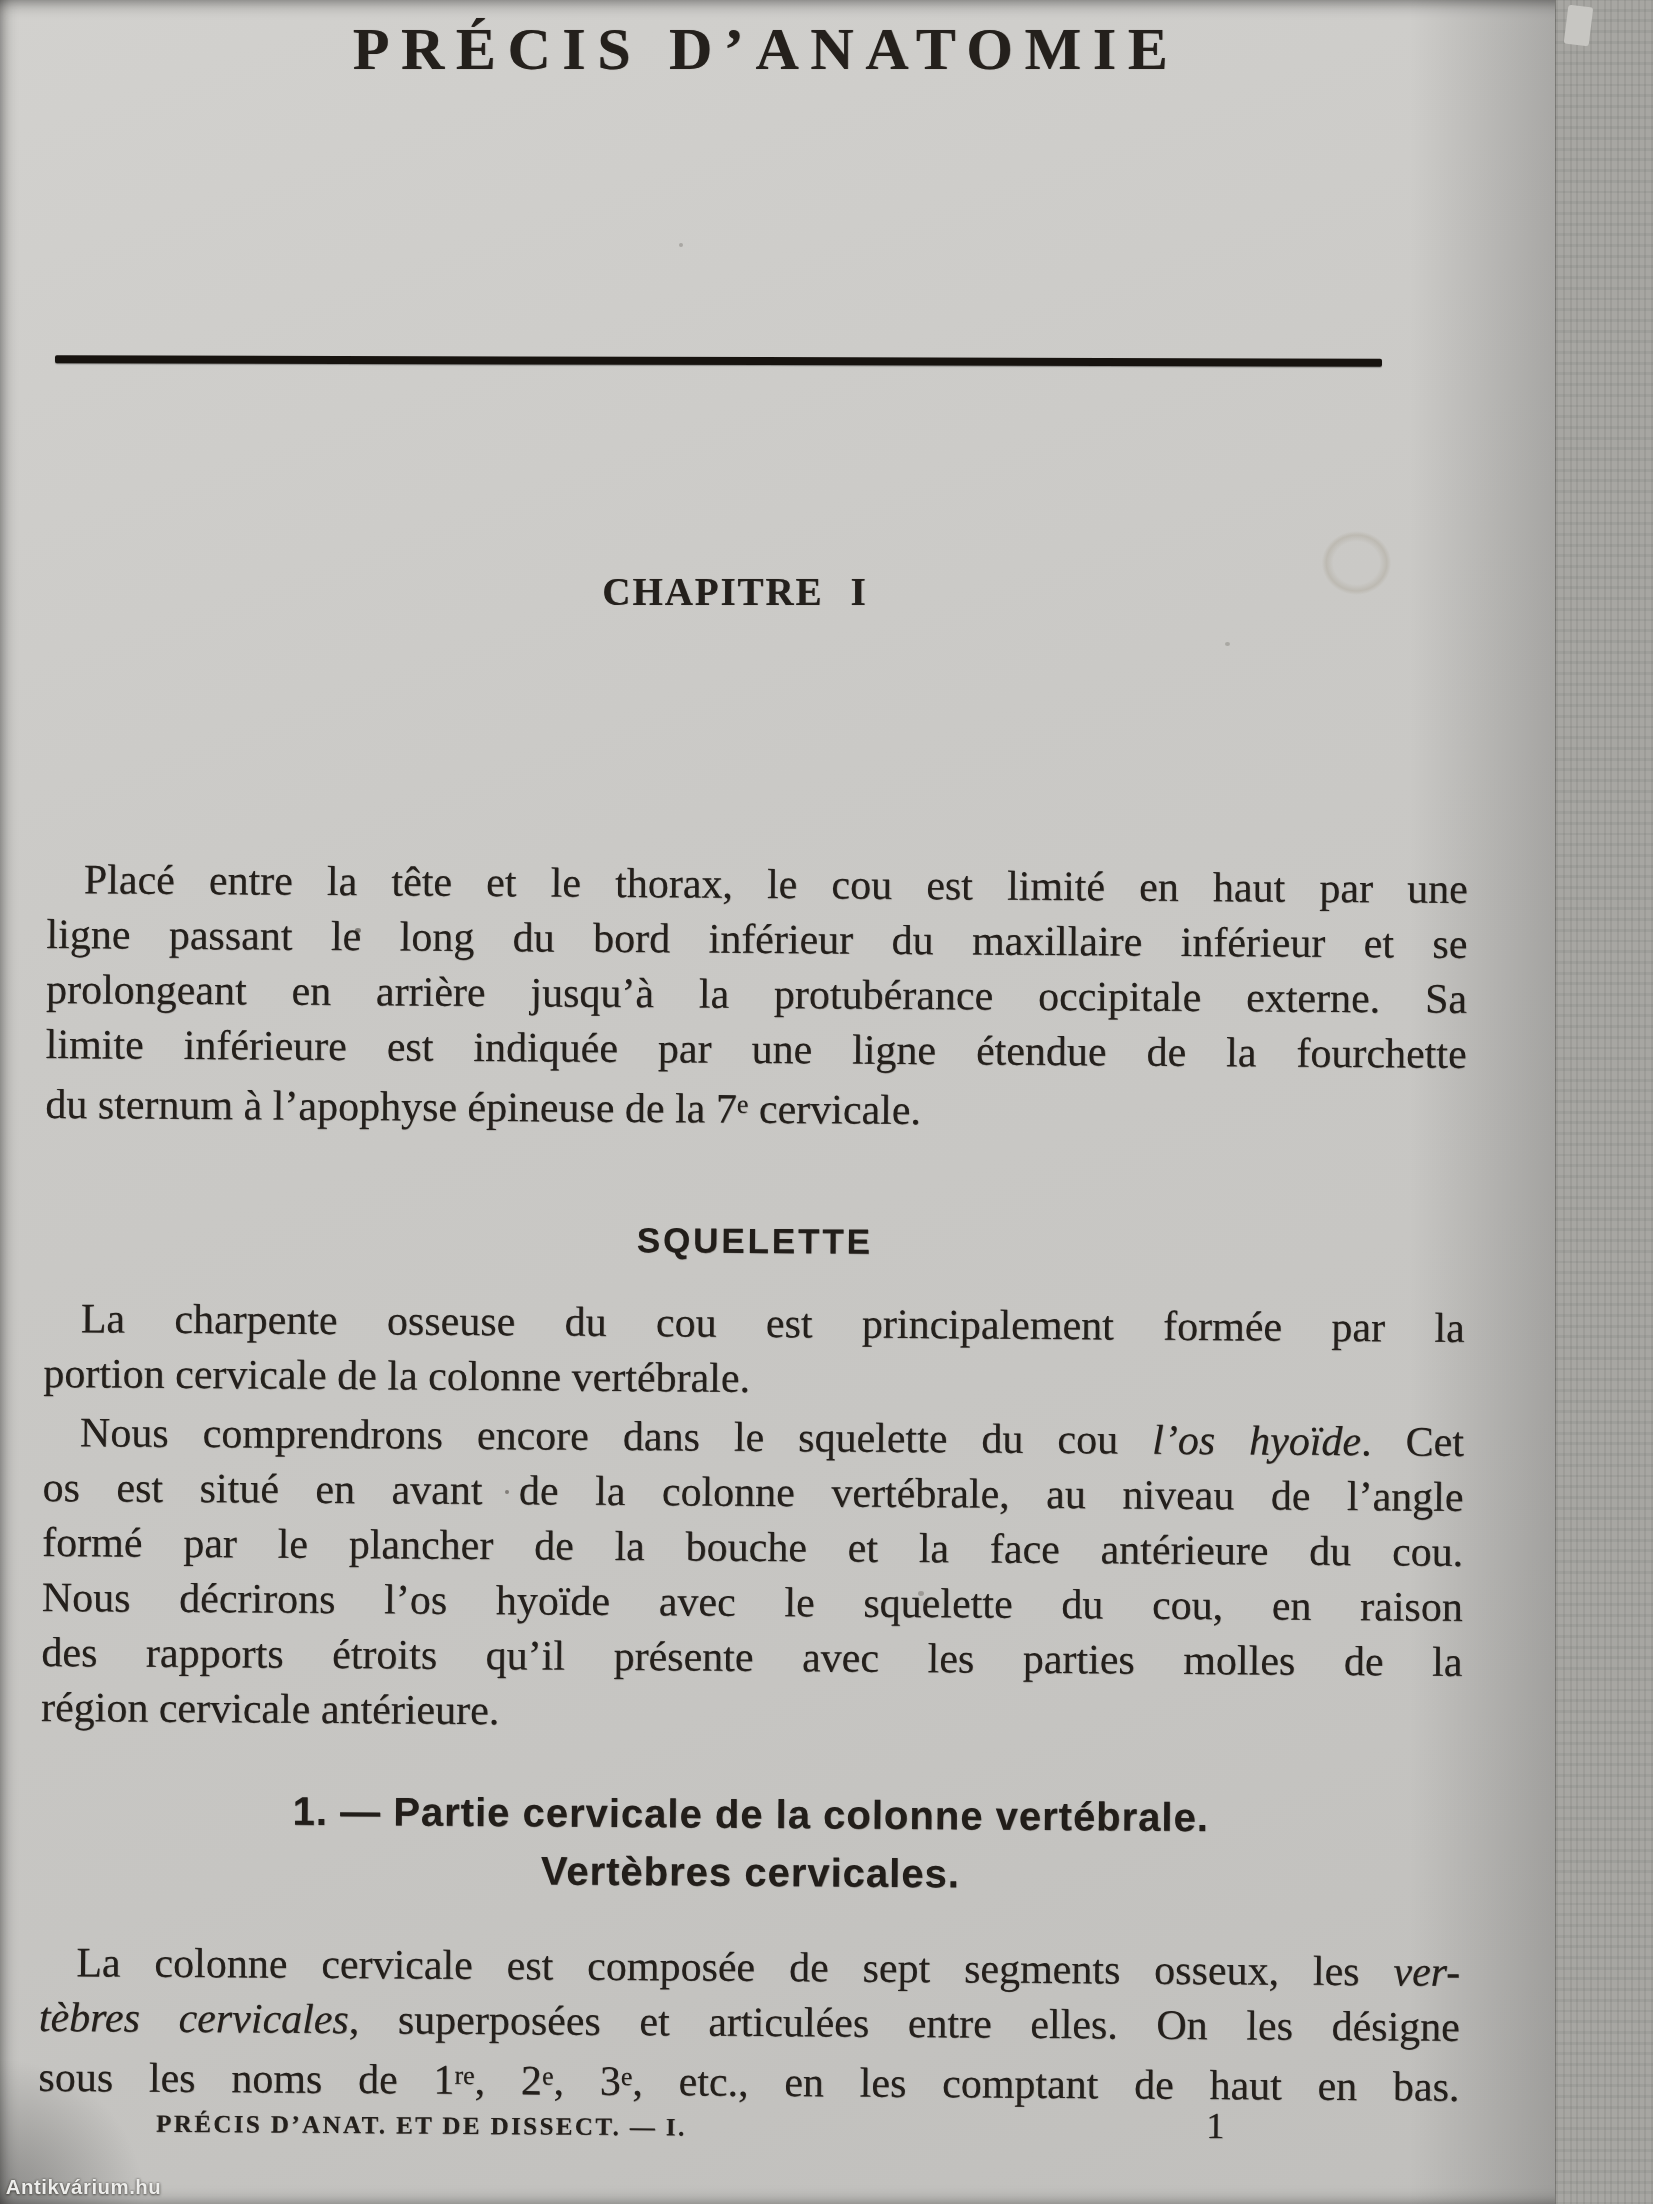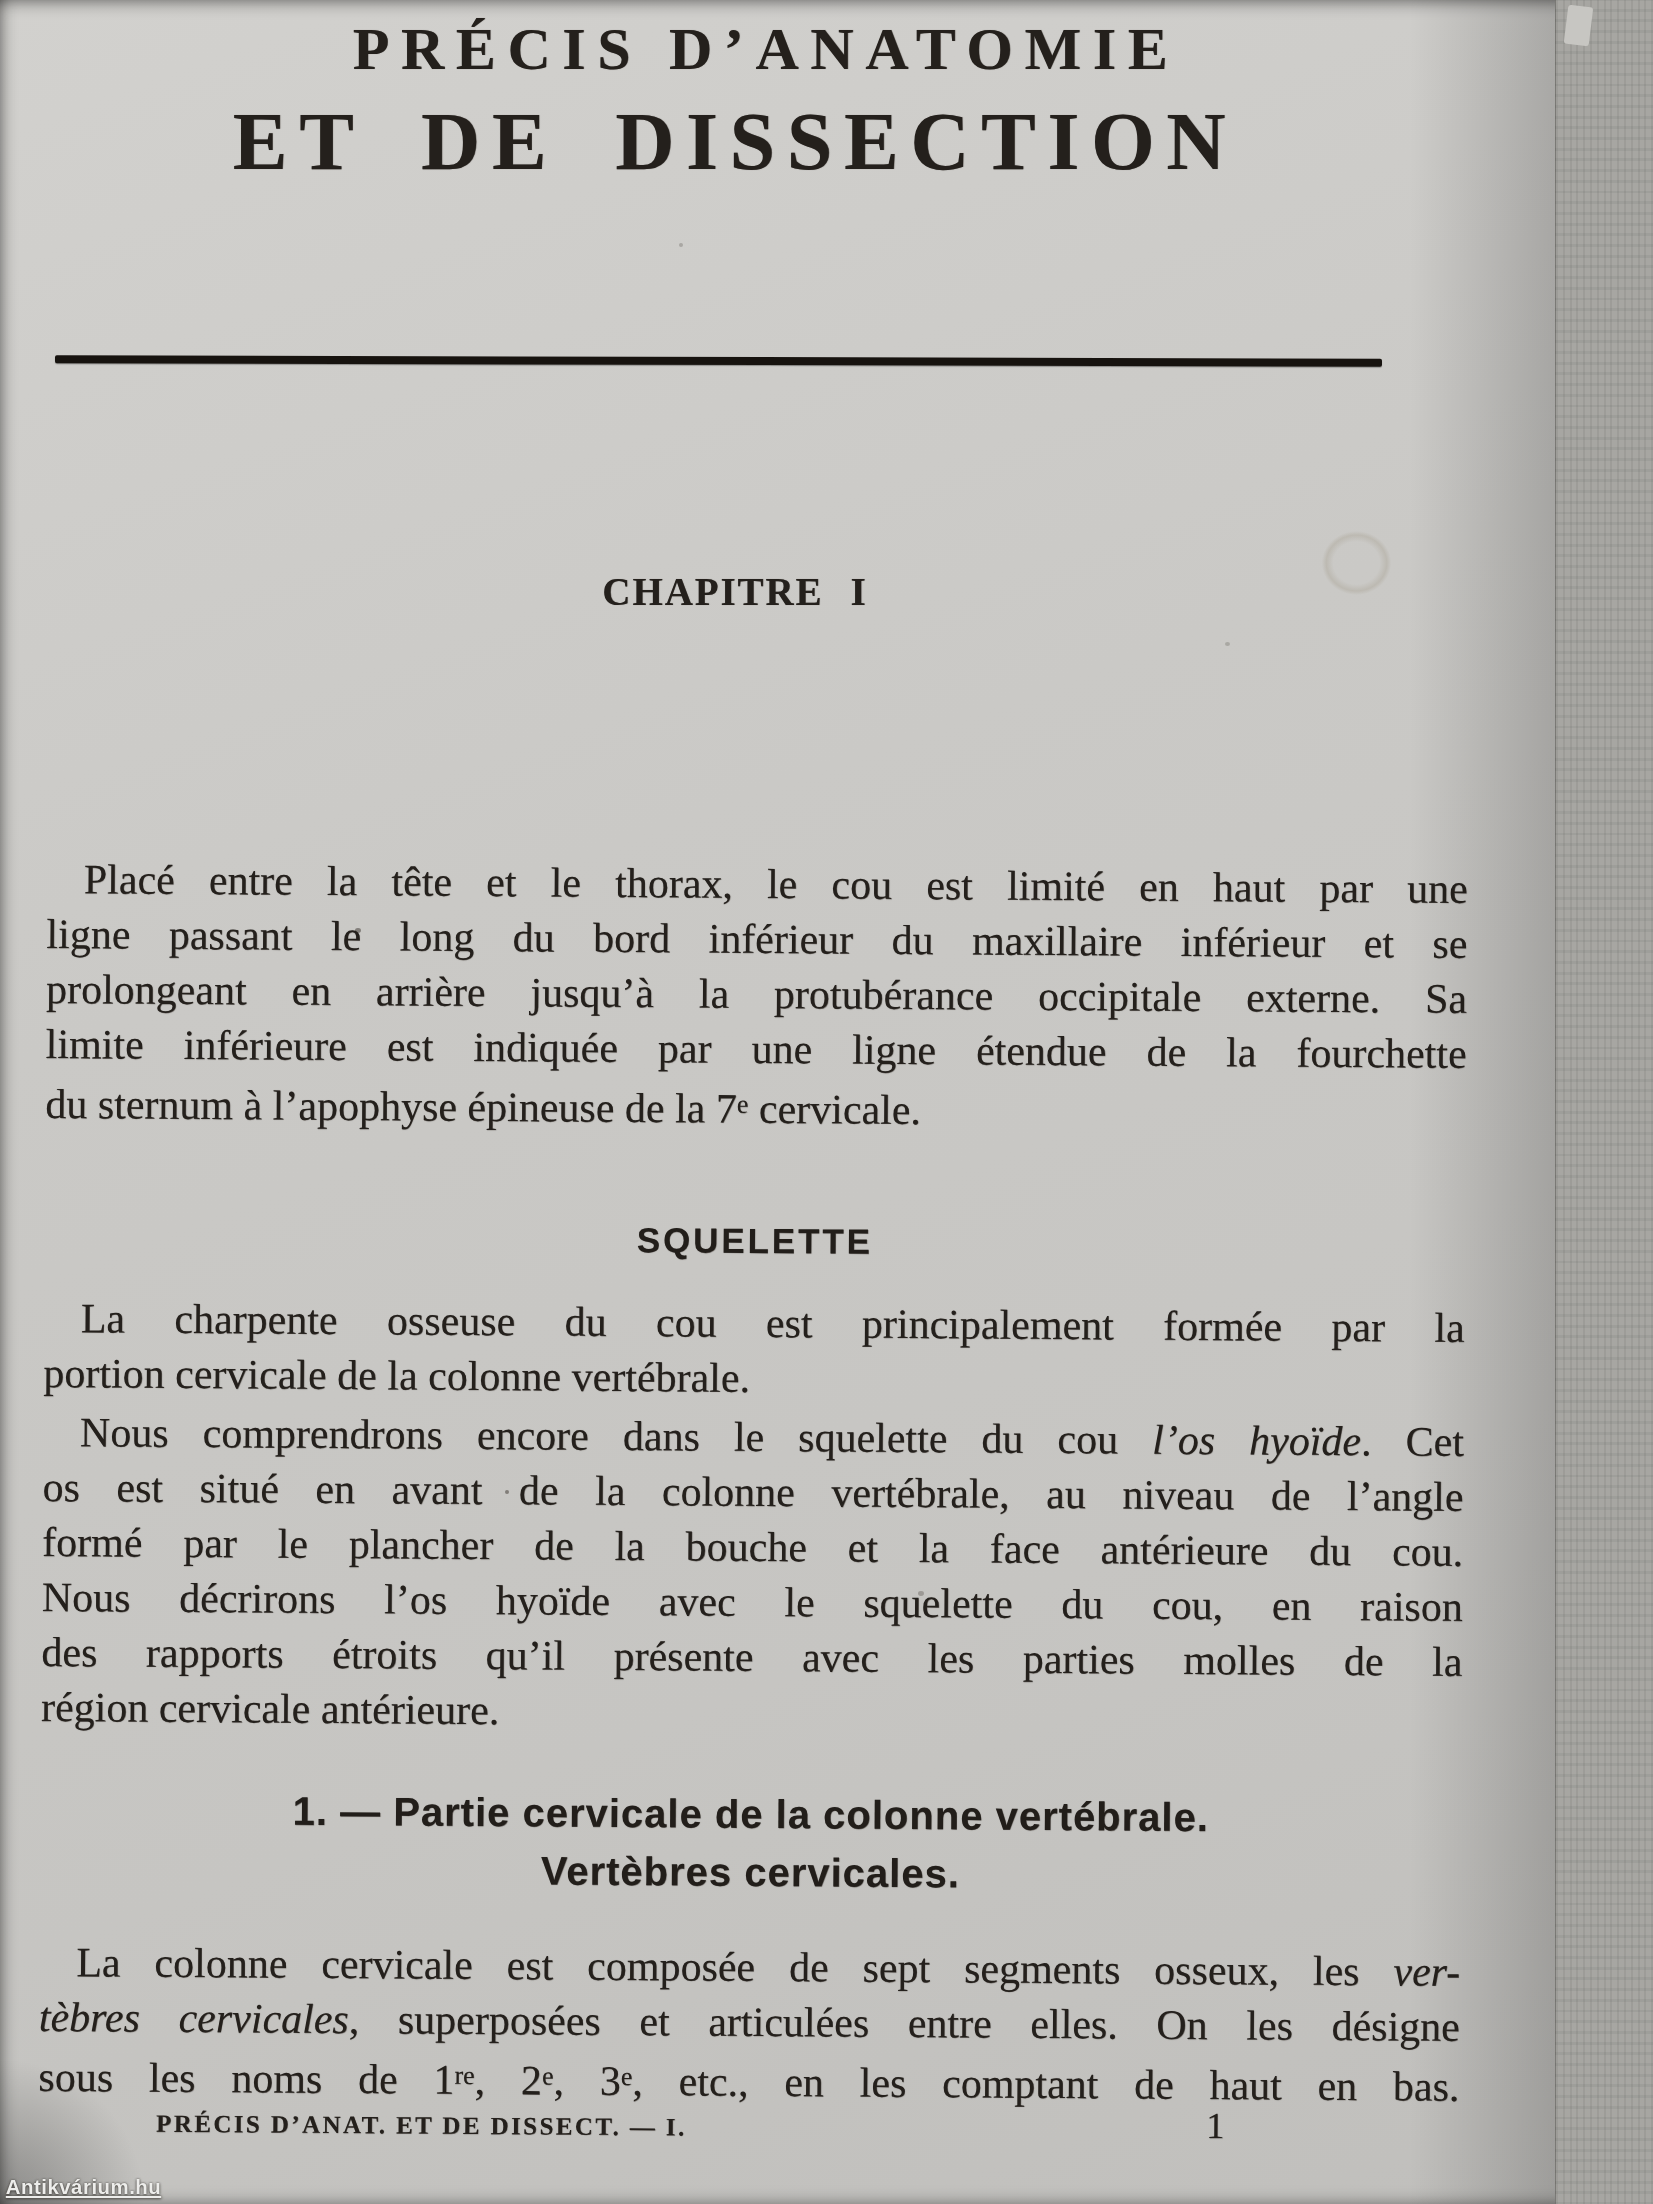--- a/index.html
+++ b/index.html
@@ -50,29 +50,28 @@
              background-image:repeating-linear-gradient(90deg,rgba(0,0,0,.06) 0 1.9px,rgba(0,0,0,0) 1.9px 6.8px),
                               repeating-linear-gradient(0deg,rgba(0,0,0,.05) 0 2.9px,rgba(0,0,0,0) 2.9px 10.7px);}
   .notch{top:5.8px;left:1566px;width:25px;height:39px;background:#c7c6c2;transform:rotate(7deg);border-radius:2.9px;}
   .stain{top:522px;left:1312px;width:89px;height:82px;border-radius:50%;
          background:radial-gradient(closest-side,rgba(175,168,152,0) 52%,rgba(158,150,132,.30) 68%,rgba(158,150,132,0) 78%);}
   .speck{width:5.8px;height:4.9px;border-radius:50%;background:rgba(45,38,30,.45);}
   .corner-shade{left:0;top:2057px;width:146px;height:147px;
                 background:radial-gradient(circle at 0% 100%,rgba(0,0,0,.30),rgba(0,0,0,0) 70%);}
   .watermark{top:2176px;left:5.8px;font:700 20.4px/1.1 "Liberation Sans", sans-serif;
              color:#ededeb;letter-spacing:0.5px;
-             text-shadow:0 0 1.9px rgba(70,65,60,.9),0 1px 2.9px rgba(40,38,34,.7);text-decoration:underline;}
+             text-shadow:0 0 1.9px rgba(70,65,60,.9),0 1px 2.9px rgba(40,38,34,.7);}
 </style>
 </head>
 <body>
 
 <div class="stage">
 
   <div class="abs print title1">PRÉCIS D’ANATOMIE</div>
-  <div class="abs print title2">ET DE DISSECTION</div>
   <div class="abs rule"></div>
 
   <div class="abs print chapter">CHAPITRE I</div>
 
   <div class="abs print bodytext">
     <div class="abs para" style="top:0px">
         <div class="tline indent"><span>Placé entre la tête et le thorax, le cou est limité en haut par une</span></div>
         <div class="tline"><span>ligne passant le long du bord inférieur du maxillaire inférieur et se</span></div>
         <div class="tline"><span>prolongeant en arrière jusqu’à la protubérance occipitale externe. Sa</span></div>
         <div class="tline"><span>limite inférieure est indiquée par une ligne étendue de la fourchette</span></div>

